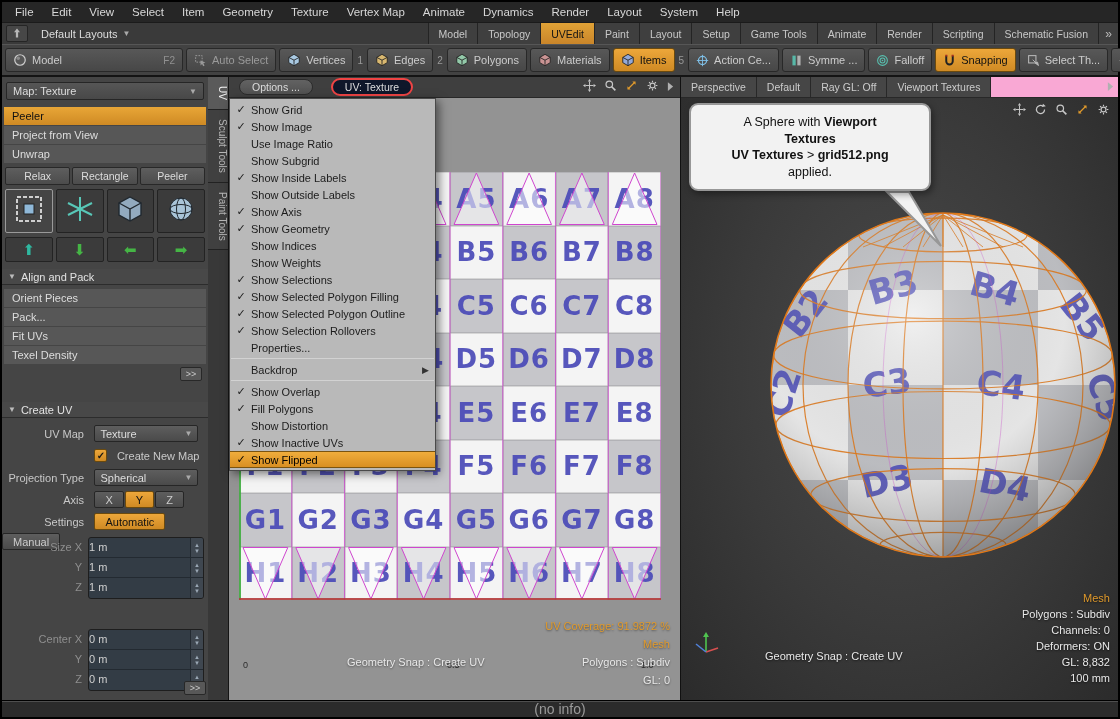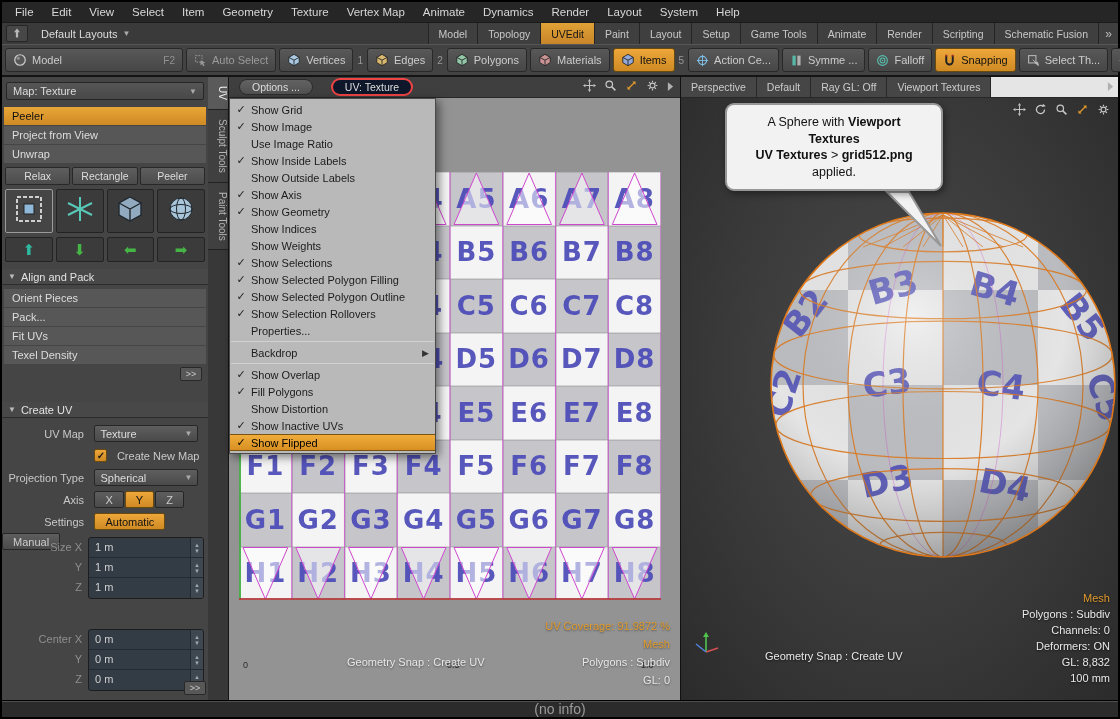--- a/index.html
+++ b/index.html
@@ -53,21 +53,21 @@
   .seg { display:inline-block; height:17px; line-height:16px; margin-top:1px; padding:0 10px; background:linear-gradient(#5e5e5e,#4a4a4a); border:1px solid #262626; border-radius:2px; color:#ccc; font-size:11px; margin-right:1px; vertical-align:top; }
   .seg.active { background:linear-gradient(#eda73a,#cf8a24); color:#111; border-color:#6b4a0e; }
   .cb { display:inline-block; width:13px; height:13px; margin:3px 5px 0 0; background:linear-gradient(#eda73a,#cf8a24); border:1px solid #6b4a0e; border-radius:2px; color:#161616; font-size:10px; line-height:12px; text-align:center; font-weight:bold; vertical-align:top; }
   .cblabel { color:#c8c8c8; font-size:11px; line-height:20px; }
   .vgroup { position:absolute; left:4px; right:4px; display:flex; }
   .vglabels { width:82px; }
   .vglabels div { height:20px; line-height:20px; text-align:right; padding-right:6px; color:#8f8f8f; font-size:11px; }
   .vgfields { flex:1; border:1px solid #1e1e1e; border-radius:3px; background:#333c45; overflow:hidden; }
   .vfield { height:20px; display:flex; border-bottom:1px solid #232a31; }
   .vfield:last-child { border-bottom:none; }
-  .vval { flex:1; padding-left:6px; color:#cfcfcf; font-size:11px; line-height:19px; }
+  .vval { flex:1; color:#cfcfcf; font-size:11px; line-height:19px; }
   .stepper { width:13px; background:#3f4750; border-left:1px solid #232a31; display:flex; flex-direction:column; align-items:center; justify-content:center; color:#9aa7b4; font-size:6px; line-height:6px; }
 
   
   #sidetabs { position:absolute; left:208px; top:77px; width:20px; height:623px; background:#383838; }
   .vtab { writing-mode:vertical-rl; width:20px; padding:9px 0; text-align:center; color:#b8b8b8; font-size:10px; background:#404040; border-bottom:1px solid #222; }
   .vtab.active { background:#5a5a5a; color:#f0f0f0; }
 
   
   #uvpanel { position:absolute; left:228px; top:77px; width:452px; height:623px; background:#3d3d3d; border-left:1px solid #151515; }
   .phdr { position:absolute; left:0; right:0; top:0; height:21px; background:#3f3f3f; border-bottom:1px solid #282828; display:flex; align-items:center; }
@@ -92,26 +92,26 @@
   #optionsmenu { position:absolute; left:0; top:21px; width:207px; background:#b9b9b9; border:1px solid #4a4a4a; box-shadow:3px 3px 9px rgba(0,0,0,0.5); padding:2px 0; z-index:50; }
   .mrow { height:17px; display:flex; align-items:center; font-size:11px; color:#1c1c1c; padding:0 6px 0 4px; gap:3px; }
   .mchk { width:14px; text-align:center; font-size:11px; }
   .mlabel { flex:1; white-space:nowrap; }
   .msub { font-size:9px; color:#333; }
   .mrow.hl { background:linear-gradient(#f0ad3c,#d88f22); border-top:1px solid #7a5410; border-bottom:1px solid #7a5410; color:#000; }
   .msep { height:1px; background:#8a8a8a; border-bottom:1px solid #d2d2d2; margin:2px 1px; }
 
   
   #viewport { position:absolute; left:680px; top:77px; width:438px; height:623px; background:#3c3c3c; border-left:1px solid #111; }
-  #vpheader { position:absolute; left:0; right:0; top:0; height:21px; background:#e5e5e5; border-bottom:1px solid #282828; display:flex; align-items:center; }
+  #vpheader { position:absolute; left:0; right:0; top:0; height:21px; background:#f9a8d4; border-bottom:1px solid #282828; display:flex; align-items:center; }
   .vptab { padding:0 10px; height:100%; display:flex; align-items:center; font-size:10.5px; color:#ccc; background:#464646; border-right:1px solid #282828; white-space:nowrap; }
   #vpcanvas { position:absolute; left:0; right:0; top:21px; bottom:0; background:radial-gradient(ellipse at 50% 45%, #4a4a4a 0%, #3a3a3a 55%, #2b2b2b 100%); overflow:hidden; }
   #vpicons { position:absolute; right:8px; top:4px; display:flex; gap:8px; z-index:20; }
   #spherewrap { position:absolute; left:72px; top:97px; width:380px; height:380px; z-index:1; }
-  #callout { position:absolute; left:8px; top:5px; width:218px; background:#f2f2f2; border:2px solid #979797; border-radius:9px; padding:9px 6px; box-shadow:2px 3px 7px rgba(0,0,0,0.4); z-index:10;margin-left:36px; }
+  #callout { position:absolute; left:8px; top:5px; width:242px; background:#f2f2f2; border:2px solid #979797; border-radius:9px; padding:9px 6px; box-shadow:2px 3px 7px rgba(0,0,0,0.4); z-index:10; }
   #callout div { text-align:center; font-size:12.5px; color:#111; line-height:1.32; }
   #callouttail { position:absolute; left:198px; top:92px; z-index:9; }
   #gizmo { position:absolute; left:8px; bottom:36px; z-index:2; }
   .vstxt { position:absolute; font-size:11px; text-shadow:0 1px 2px rgba(0,0,0,0.6); white-space:nowrap; }
 
   
   #statusbar { position:absolute; left:2px; top:701px; width:1116px; height:16px; background:#2b2b2b; border-top:1px solid #4e4e4e; text-align:center; color:#9a9a9a; font-size:14px; line-height:15px; }
 </style>
 </head>
 <body>
@@ -731,20 +731,24 @@
           <span class="mchk">✓</span>
           <span class="mlabel">Show Grid</span>
         </div>
         <div class="mrow">
           <span class="mchk">✓</span>
           <span class="mlabel">Show Image</span>
         </div>
         <div class="mrow">
           <span class="mchk"></span>
           <span class="mlabel">Use Image Ratio</span>
+        </div>
+        <div class="mrow">
+          <span class="mchk"></span>
+          <span class="mlabel">Show Subgrid</span>
         </div>
         <div class="mrow">
           <span class="mchk">✓</span>
           <span class="mlabel">Show Inside Labels</span>
         </div>
         <div class="mrow">
           <span class="mchk"></span>
           <span class="mlabel">Show Outside Labels</span>
         </div>
         <div class="mrow">

